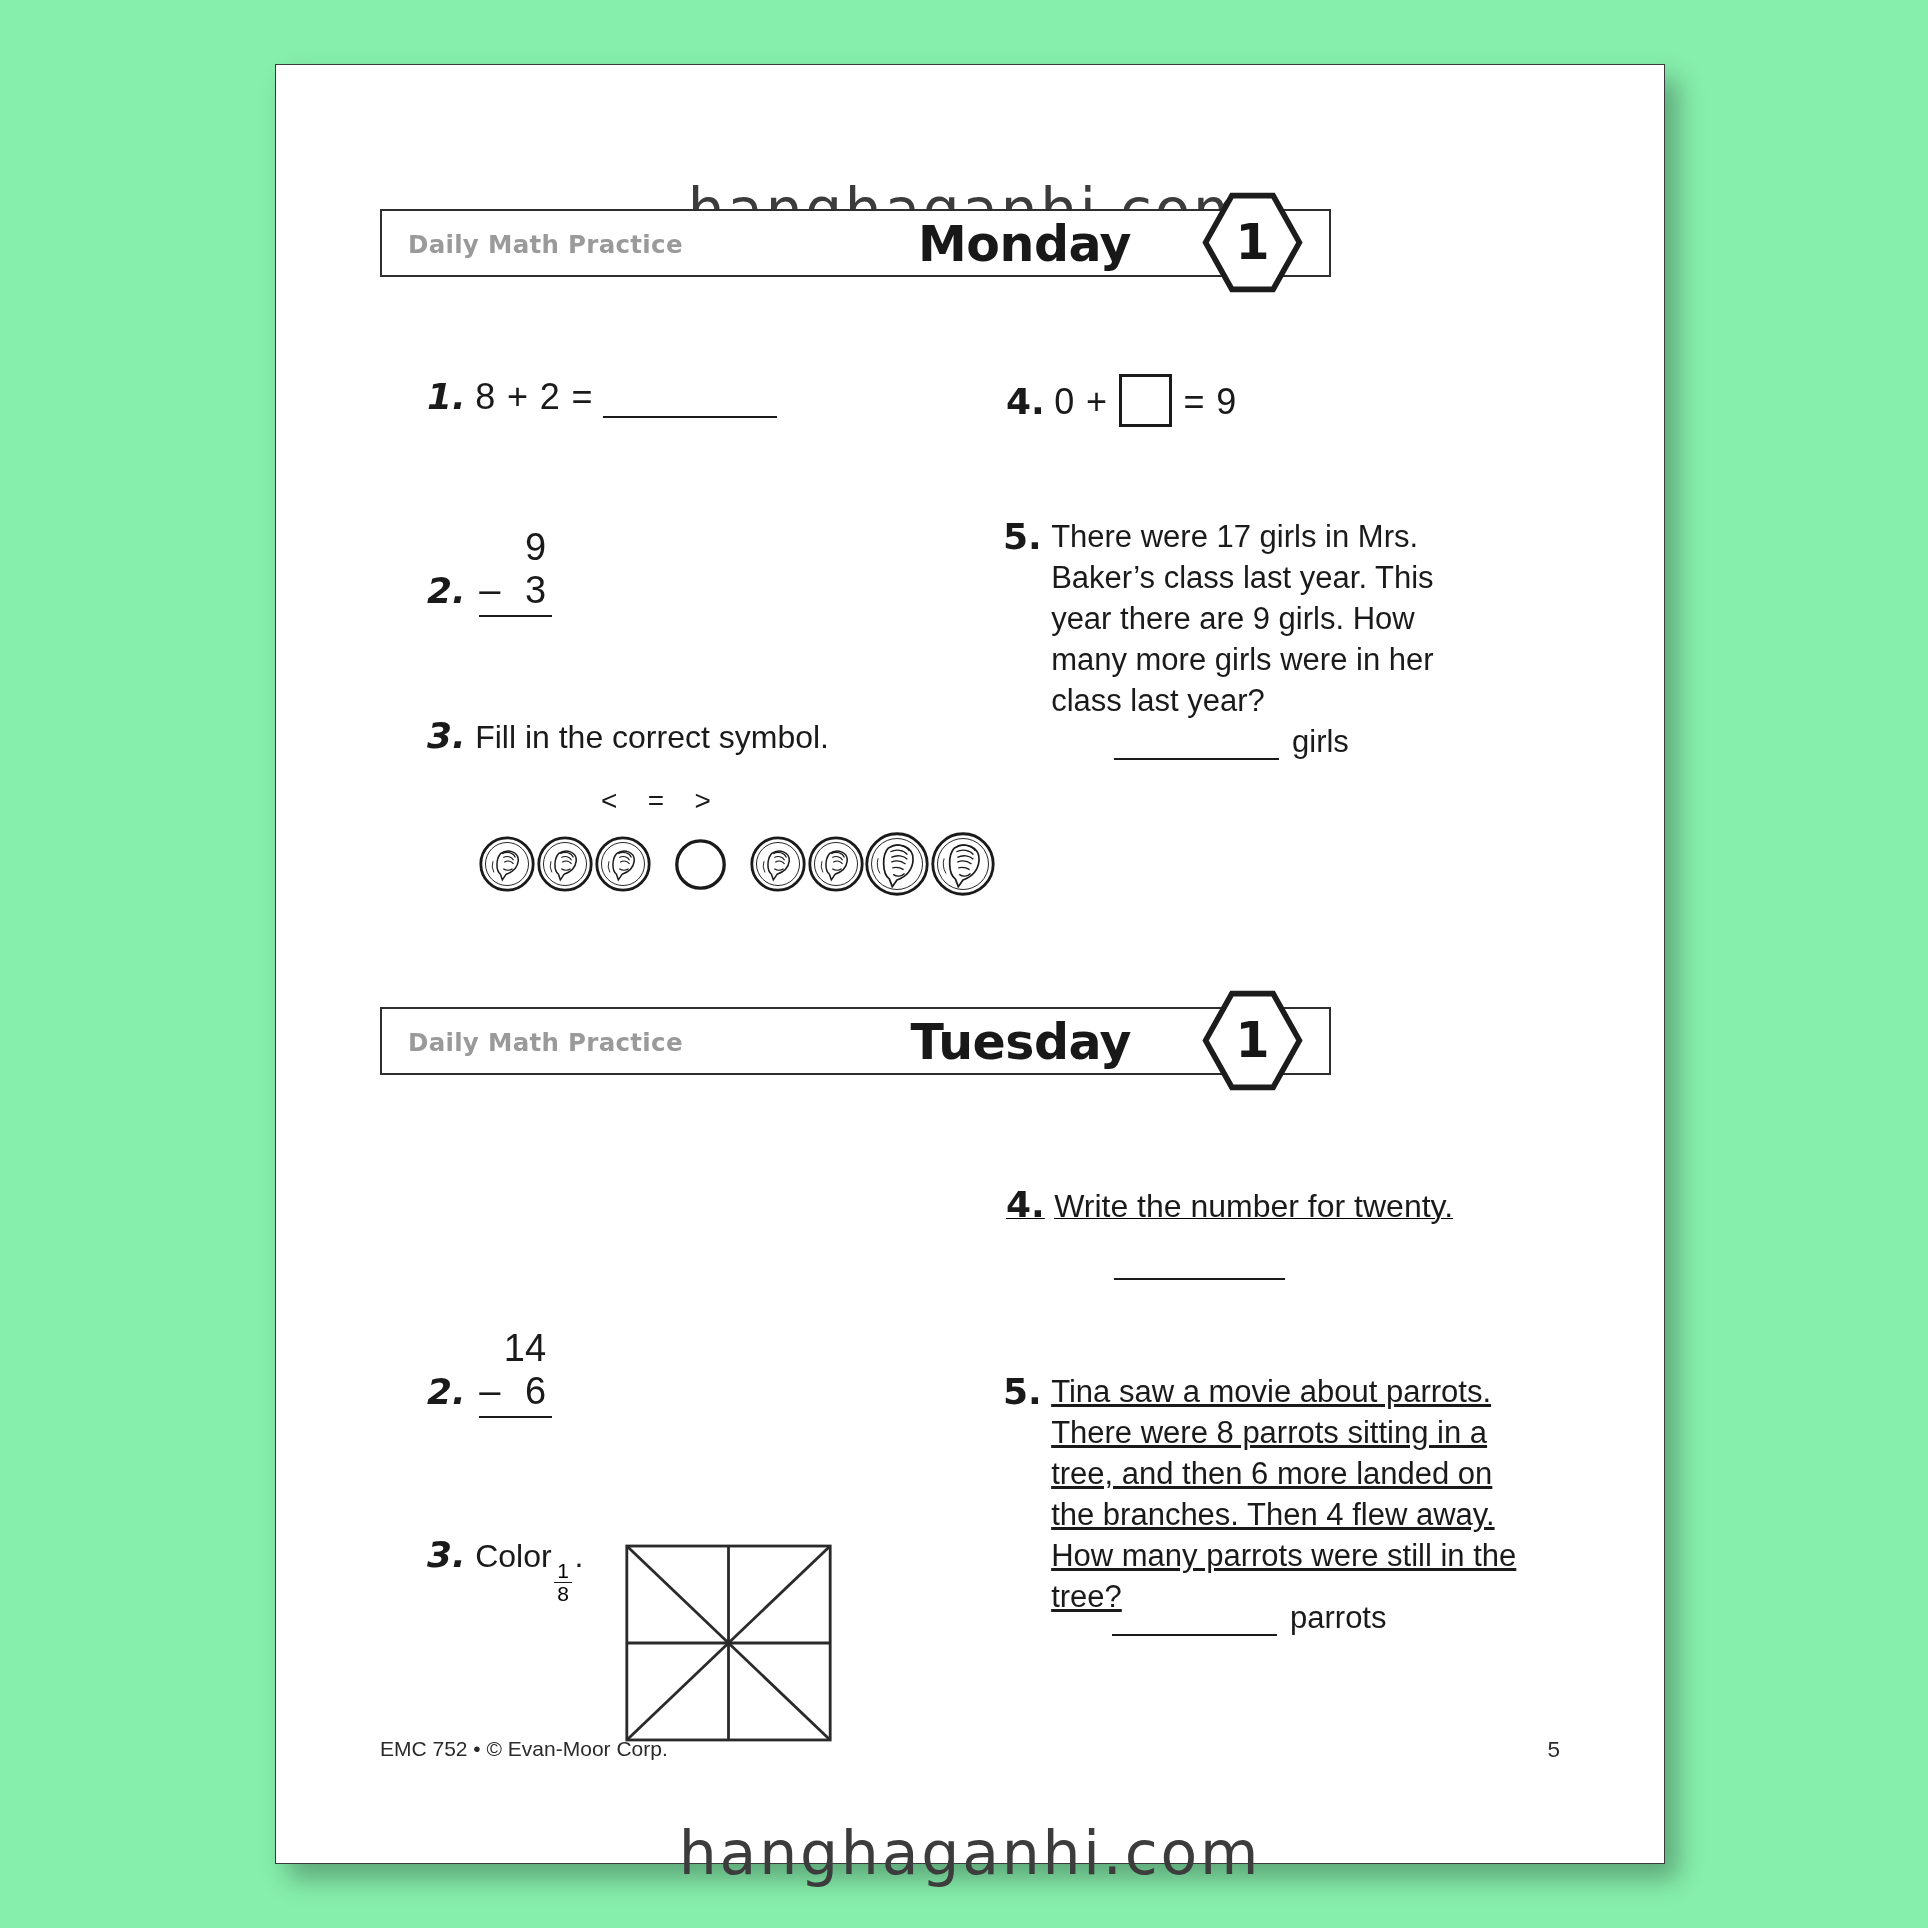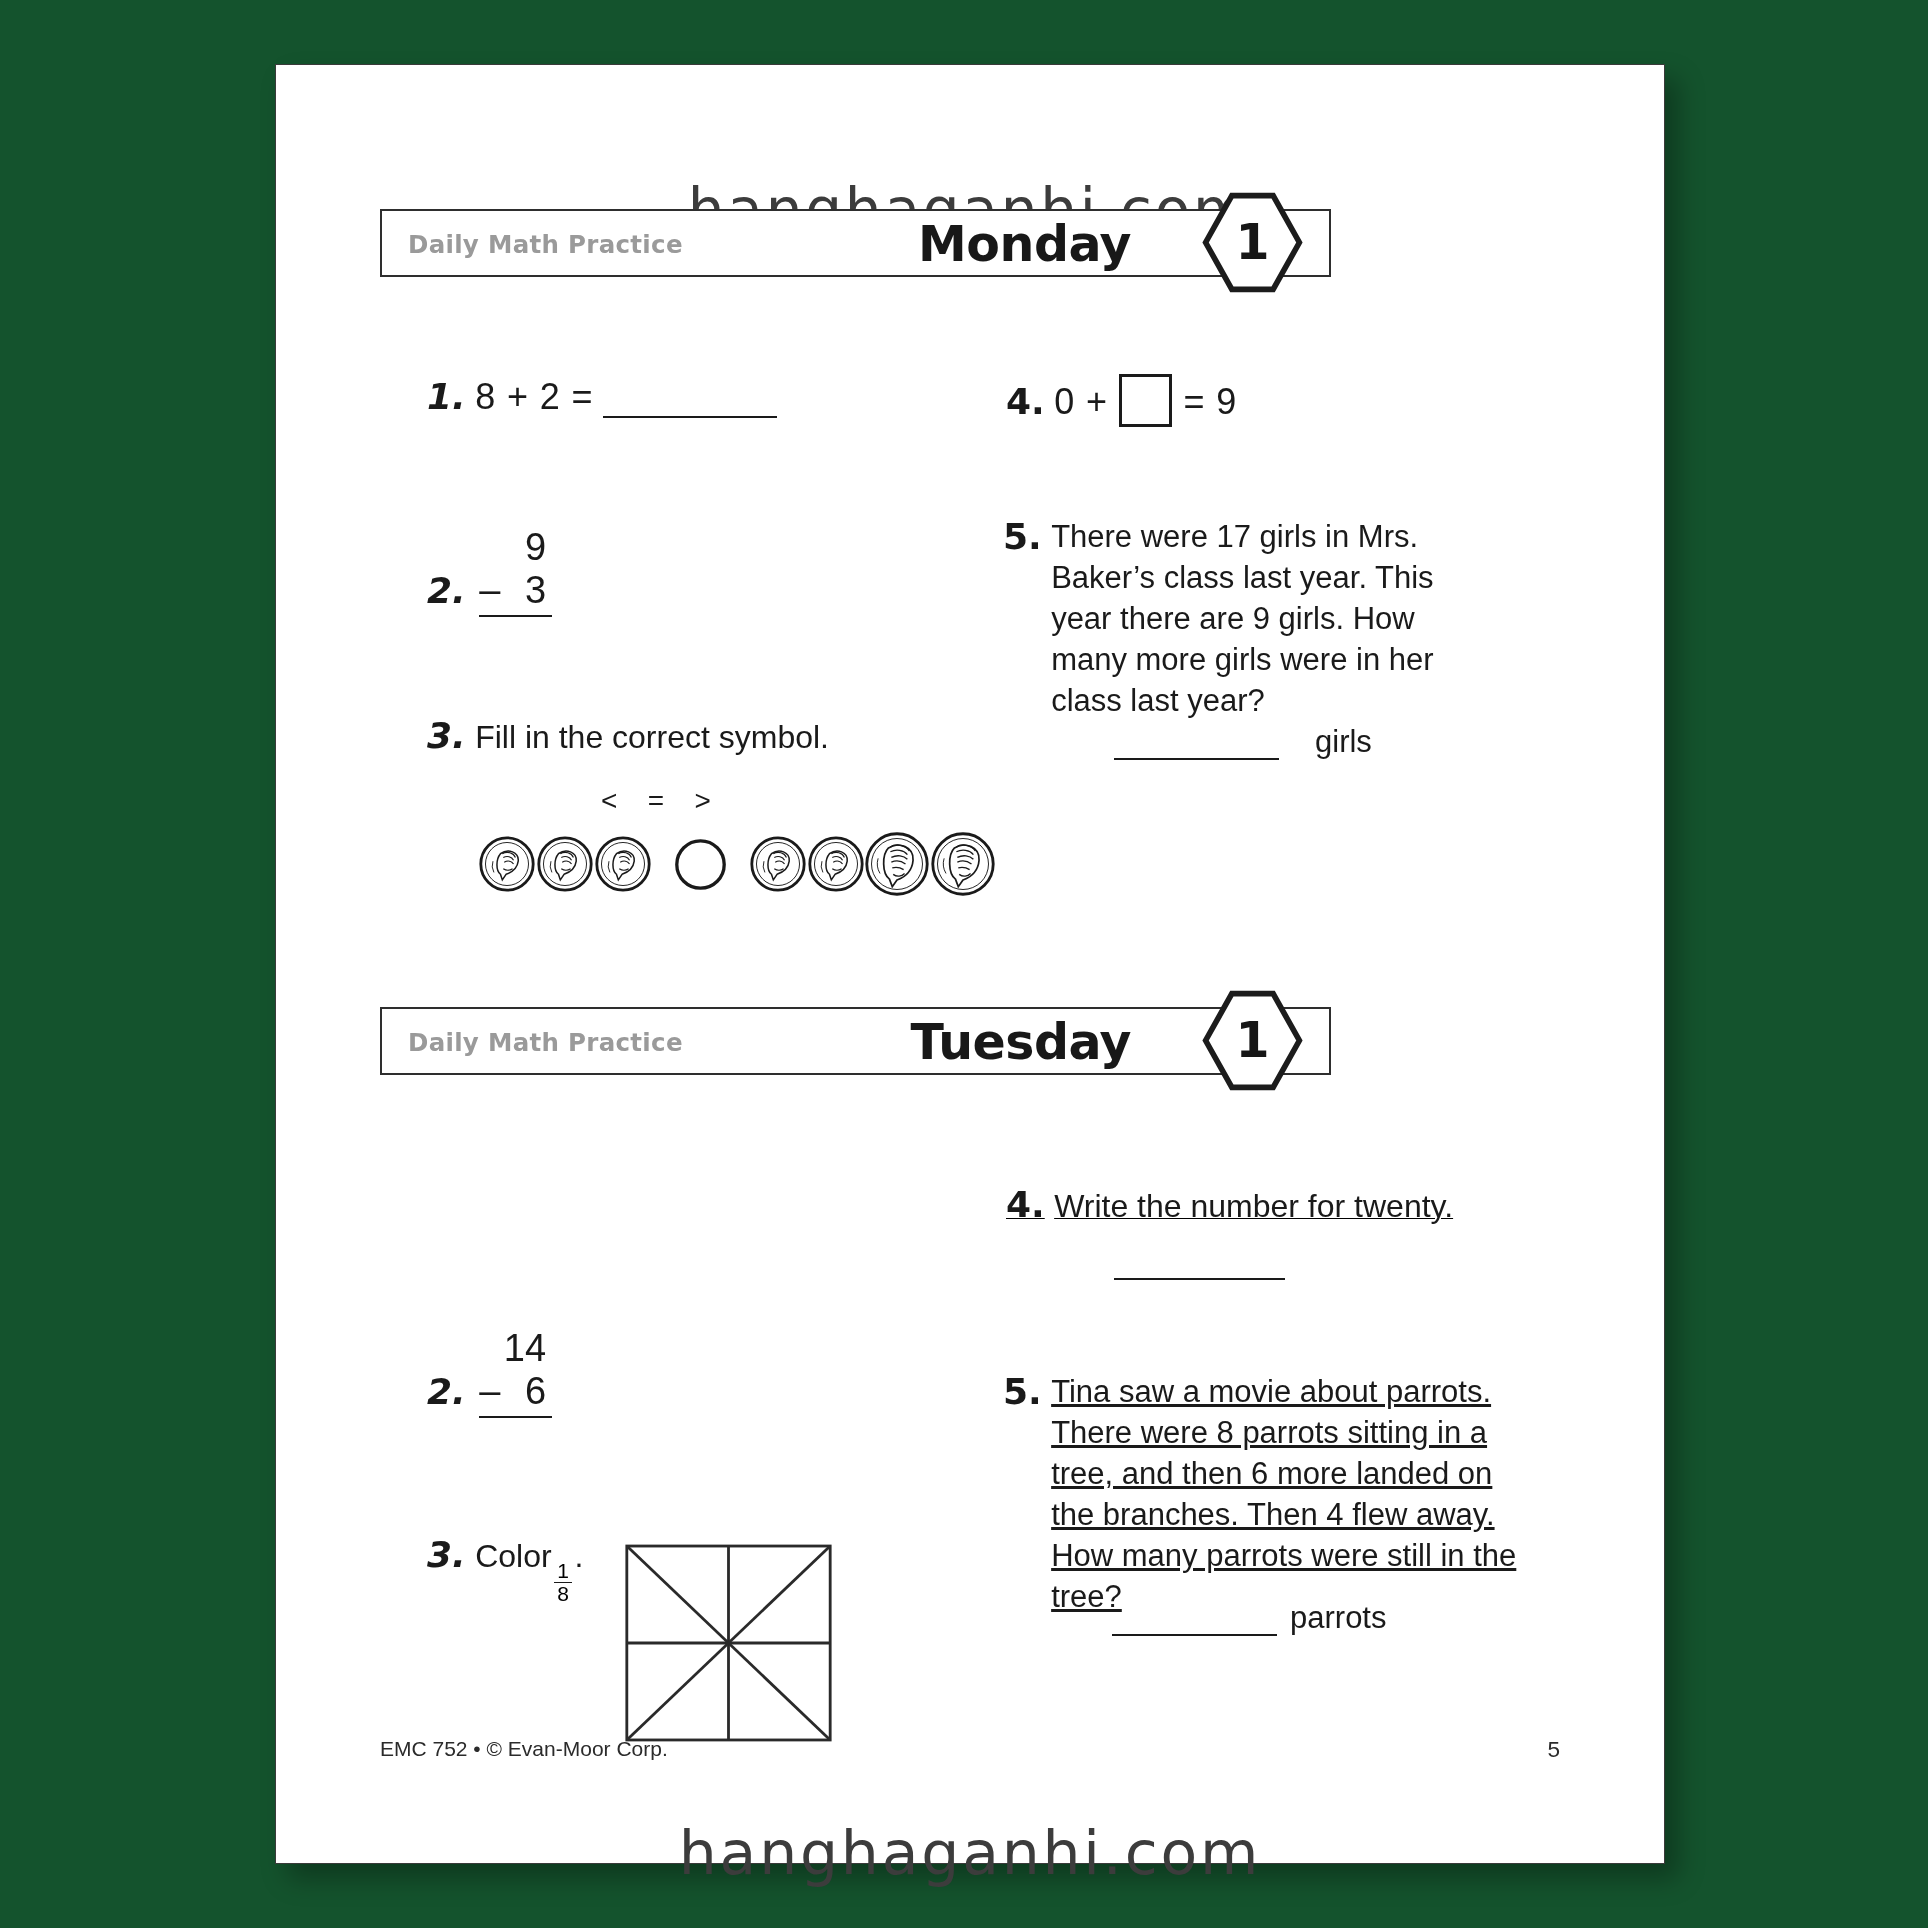--- a/index.html
+++ b/index.html
@@ -12,21 +12,21 @@
     height: 1928px;
     font-family: "Liberation Sans", sans-serif;
     overflow: hidden;
   }
 
   
   #canvas {
     position: relative;
     width: 1928px;
     height: 1928px;
-    background: #14532d;
+    background: #86efac;
   }
   #paper {
     position: absolute;
     left: 275px;
     top: 64px;
     width: 1390px;
     height: 1800px;
     background: #ffffff;
     border: 0.9px solid #3a3a3a;
     box-shadow: 13px 15px 24.5px rgba(0,0,0,0.30);
@@ -357,21 +357,21 @@
 
     <div class="prob" style="left:730px; top:309px;">
       <span class="pnum up">4.</span><span class="eq">0 +</span><span class="answer-box"></span><span class="eq">= 9</span>
     </div>
 
     <div class="prob wp" style="left:727px; top:452px; width:508px;">
       <span class="pnum up">5.</span>
       <span class="wp-body">There were 17 girls in Mrs. Baker’s class last year. This year there are 9 girls. How many more girls were in her class last year?</span>
     </div>
 
-    <div class="prob answer-line" style="left:838px; top:659px;gap:23px;">
+    <div class="prob answer-line" style="left:838px; top:659px;">
       <span class="blank"></span>
       <span>girls</span>
     </div>
 
     <div class="day-header" style="top:942px;">
       <div class="day-bar"></div>
       <div class="day-practice">Daily Math Practice</div>
       <div class="day-name">Tuesday</div>
       <div class="day-badge">
         <svg width="105" height="105" viewBox="0 0 112 112" aria-hidden="true">

